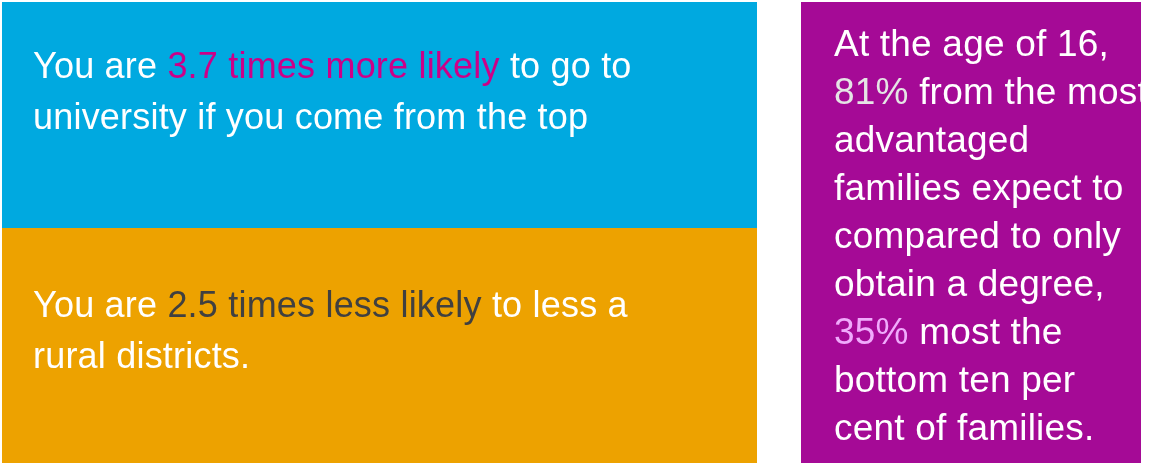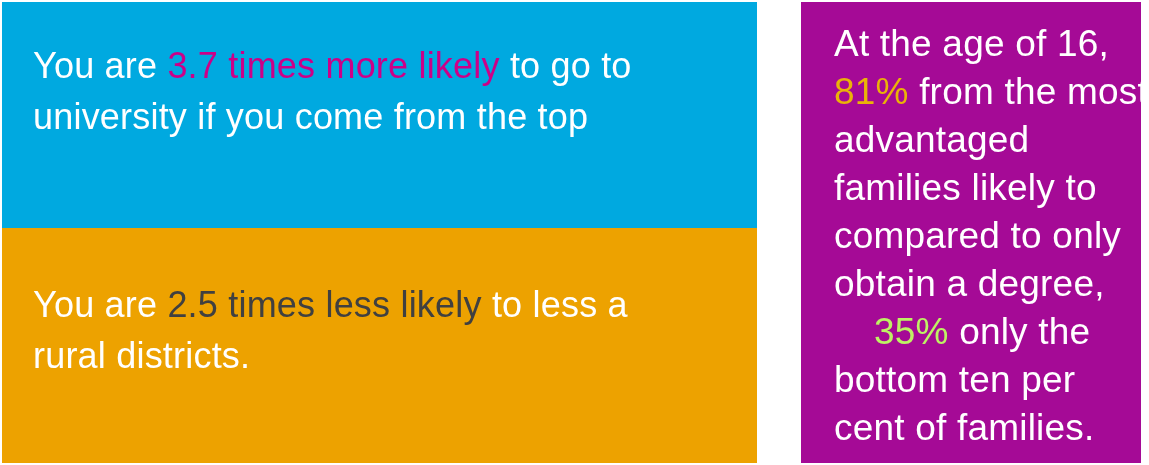--- a/index.html
+++ b/index.html
@@ -101,24 +101,24 @@
   <div class="panel" id="panel-rural" style="background: rgb(237, 162, 0);">
     <div class="stat-text" style="color: rgb(255, 255, 255);">
         <span class="line"><span>You are </span><span class="hl hl-purple" style="color: #404040;">2.5 times less likely</span><span> to less a</span></span>
         <span class="line"><span>rural districts.</span></span>
       </div>
   </div>
 
   <div class="panel" id="panel-expectation" style="background: rgb(165, 10, 150);">
     <div class="stat-text" style="color: rgb(255, 255, 255);">
         <span class="line"><span>At the age of 16,</span></span>
-        <span class="line"><span class="hl hl-amber" style="color: #eab308;">81%</span><span> from the most</span></span>
+        <span class="line"><span class="hl hl-amber" style="color: #e5e5e5;">81%</span><span> from the most</span></span>
         <span class="line"><span>advantaged</span></span>
-        <span class="line"><span>families likely to</span></span>
+        <span class="line"><span>families expect to</span></span>
         <span class="line"><span>compared to only</span></span>
         <span class="line"><span>obtain a degree,</span></span>
-        <span class="line"><span class="hl hl-amber" style="color: #bef264; margin-left: 40px;">35%</span><span> only the</span></span>
+        <span class="line"><span class="hl hl-amber" style="color: #f0abfc;">35%</span><span> most the</span></span>
         <span class="line"><span>bottom ten per</span></span>
         <span class="line"><span>cent of families.</span></span>
       </div>
   </div>
 
 </div>
 
 </body></html>

